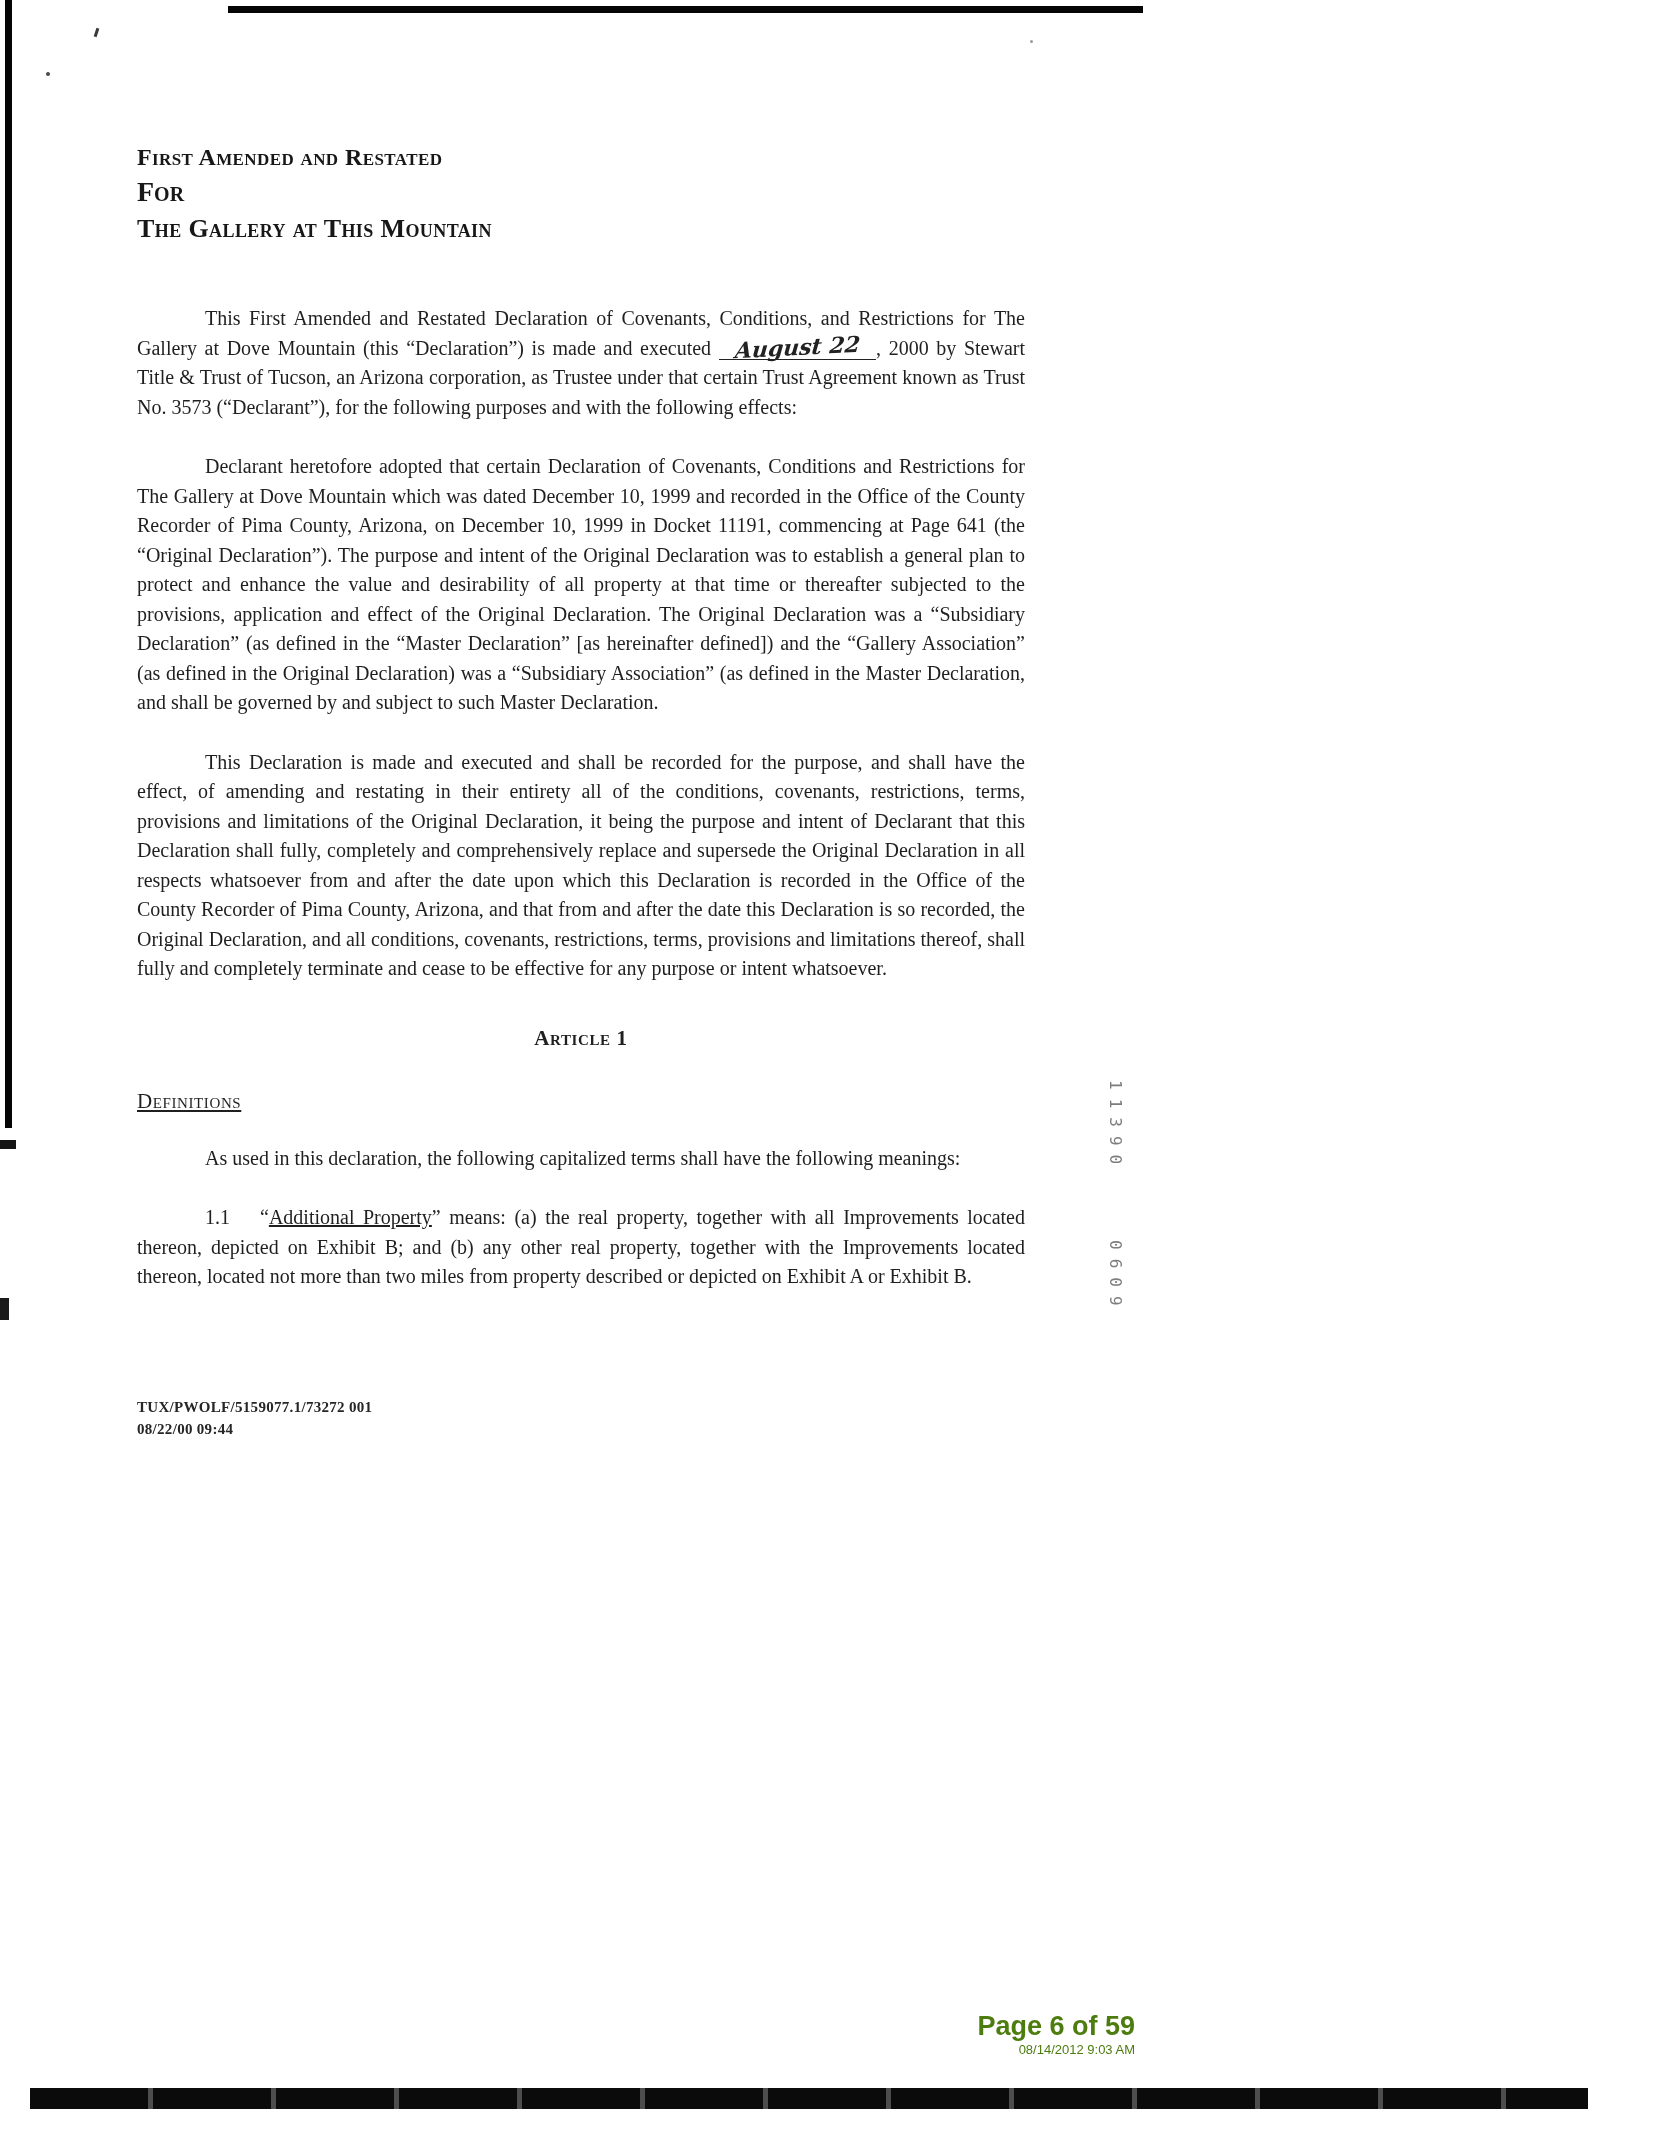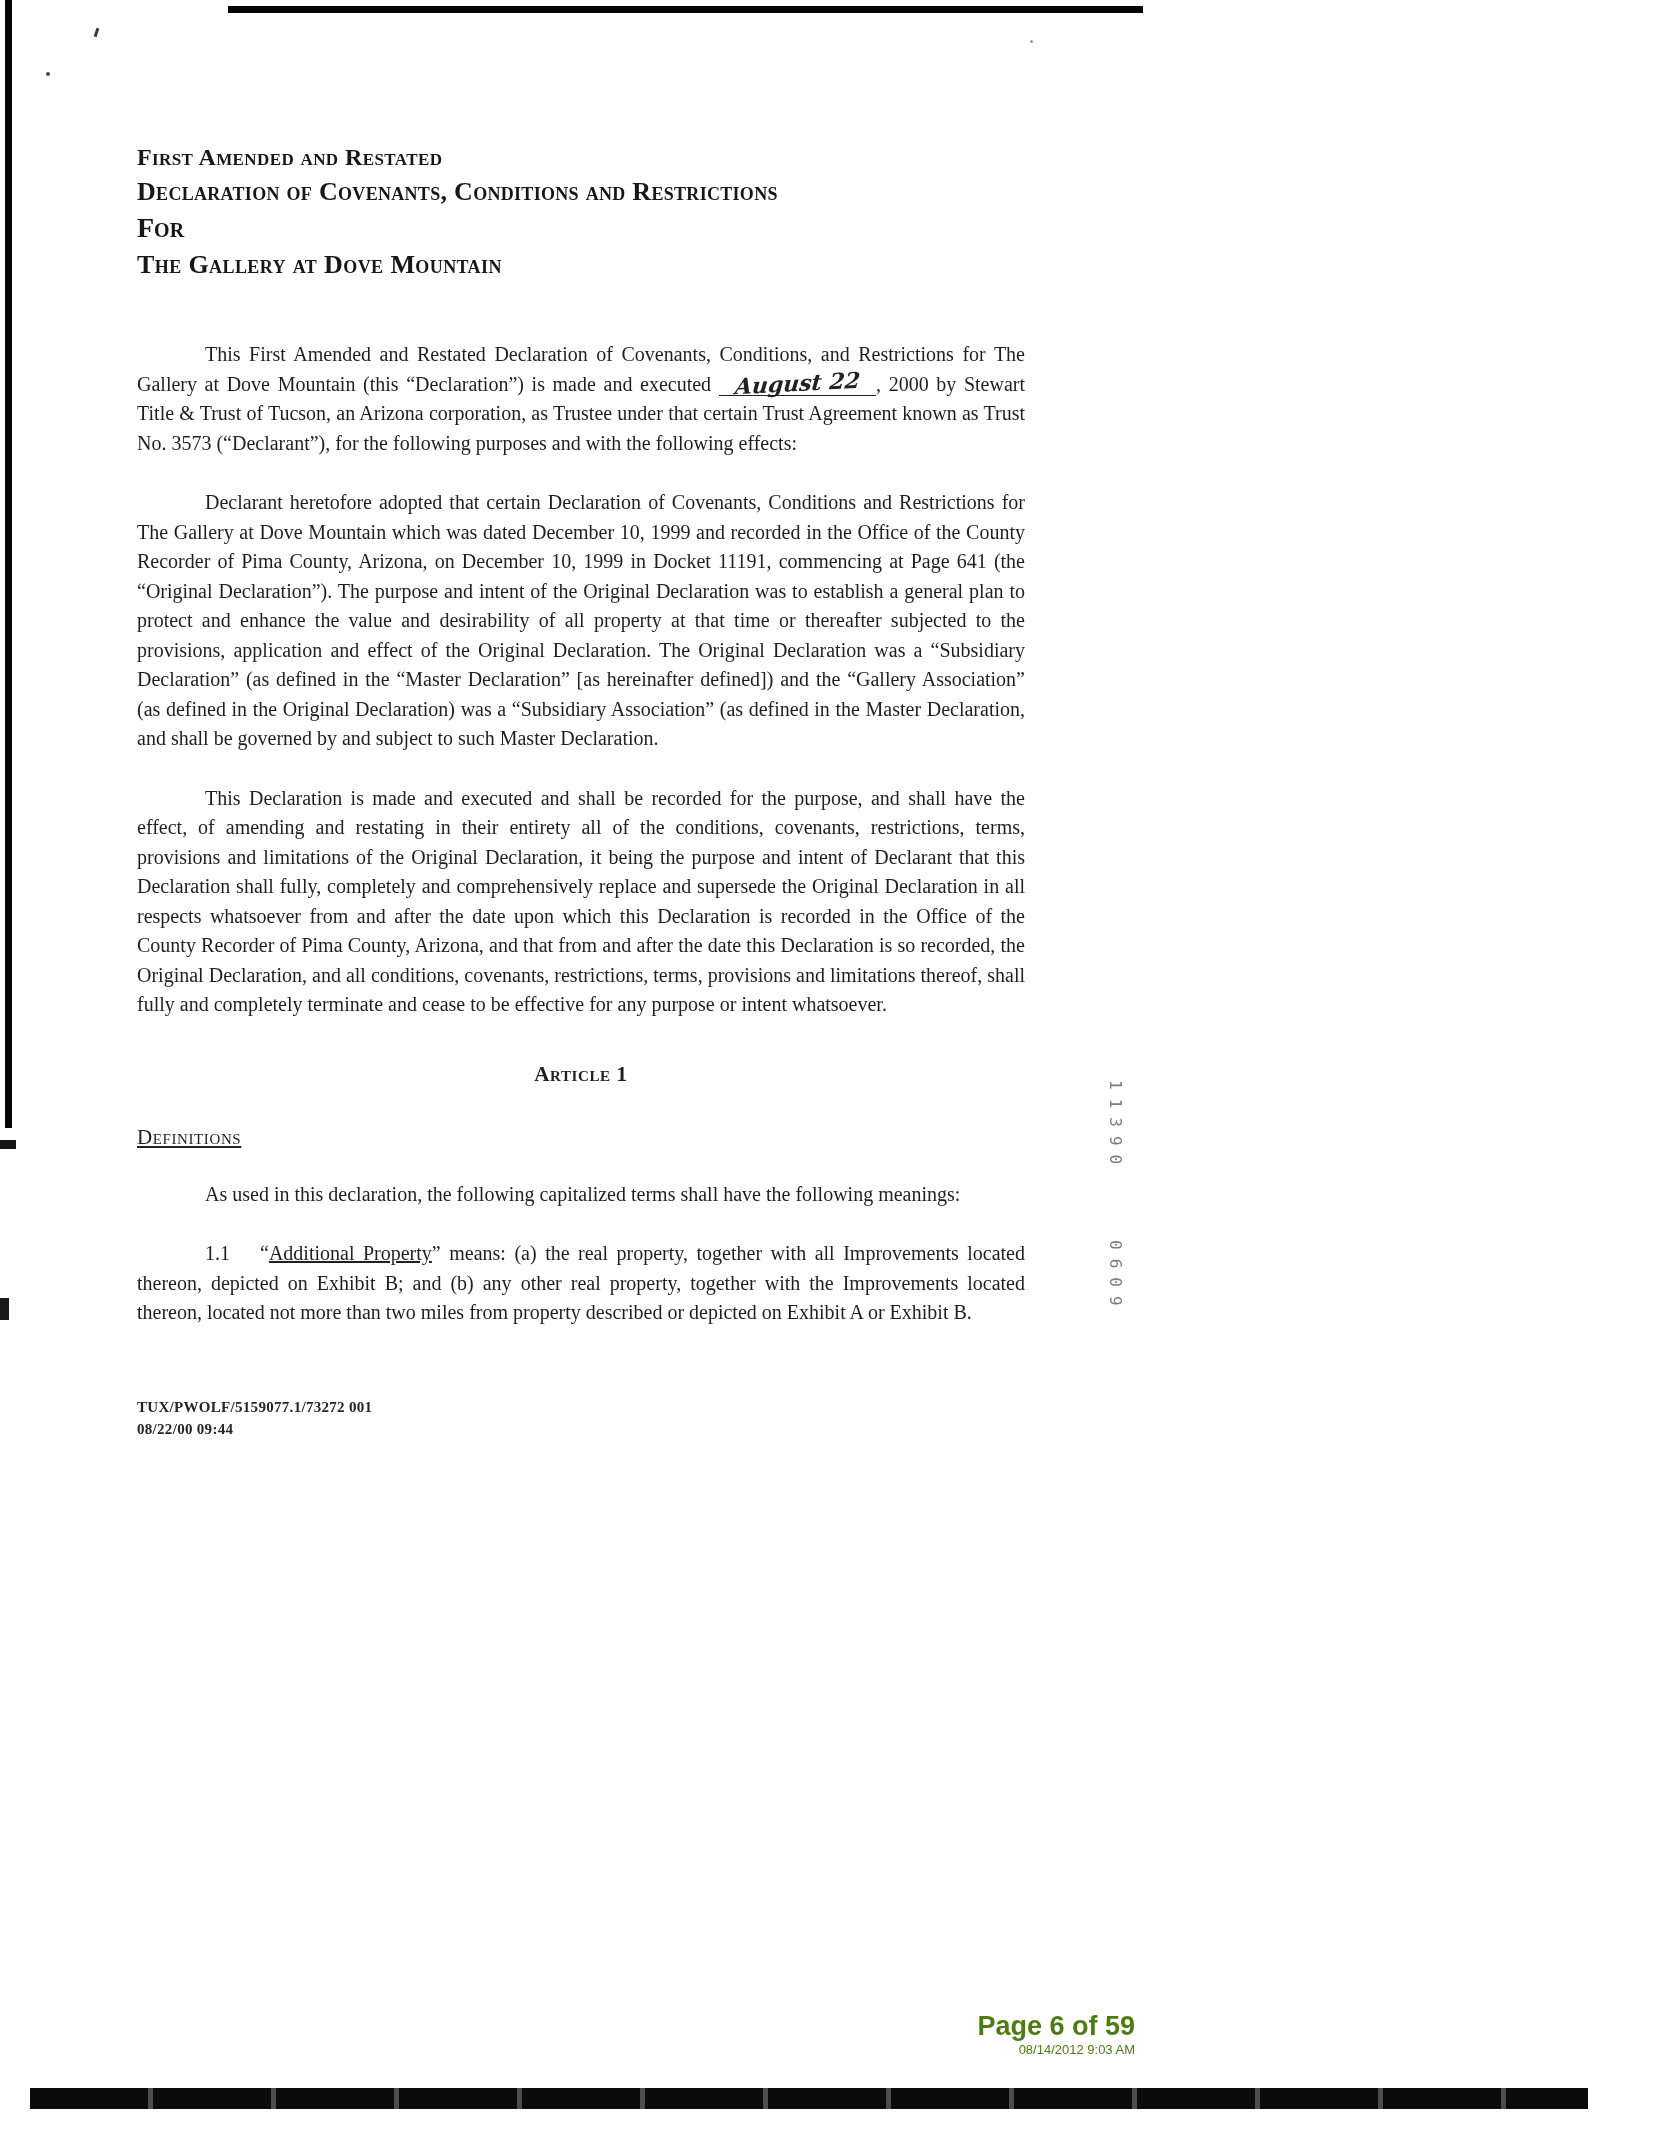--- a/index.html
+++ b/index.html
@@ -108,23 +108,22 @@
   <div class="speck2"></div>
   <div class="speck3"></div>
 
   <div class="margin-stamp" id="stamp-group-1">11390</div>
   <div class="margin-stamp" id="stamp-group-2">0609</div>
 
   <div class="content">
 
     <div class="title">
       <div class="t1">First Amended and Restated</div>
-      <div class="t2">Declaration of Covenants, Conditions and Restrictions</div>
       <div class="t3">For</div>
-      <div class="t4">The Gallery at Dove Mountain</div>
+      <div class="t4">The Gallery at This Mountain</div>
     </div>
 
     <p class="body first"><span>This First Amended and Restated Declaration of Covenants, Conditions, and Restrictions for The Gallery at Dove Mountain (this “Declaration”) is made and executed</span>
       <span class="blank"><span class="handwriting">August 22</span></span><span>, 2000 by Stewart Title &amp; Trust of Tucson, an Arizona corporation, as Trustee under that certain Trust Agreement known as Trust No. 3573 (“Declarant”), for the following purposes and with the following effects:</span></p>
 
     <p class="body">Declarant heretofore adopted that certain Declaration of Covenants, Conditions and Restrictions for The Gallery at Dove Mountain which was dated December 10, 1999 and recorded in the Office of the County Recorder of Pima County, Arizona, on December 10, 1999 in Docket 11191, commencing at Page 641 (the “Original Declaration”).  The purpose and intent of the Original Declaration was to establish a general plan to protect and enhance the value and desirability of all property at that time or thereafter subjected to the provisions, application and effect of the Original Declaration.  The Original Declaration was a “Subsidiary Declaration” (as defined in the “Master Declaration” [as  hereinafter defined]) and the “Gallery Association” (as defined in the Original Declaration) was a “Subsidiary Association” (as defined in the Master Declaration, and shall be governed by and subject to such Master Declaration.</p>
 
     <p class="body">This Declaration is made and executed and shall be recorded for the purpose, and shall have the effect, of amending and restating in their entirety all of the conditions, covenants, restrictions, terms, provisions and limitations of the Original Declaration, it being the purpose and intent of Declarant that this Declaration shall fully, completely and comprehensively replace and supersede the Original Declaration in all respects whatsoever from and after the date upon which this Declaration is recorded in the Office of the County Recorder of Pima County, Arizona, and that from and after the date this Declaration is so recorded, the Original Declaration, and all conditions, covenants, restrictions, terms, provisions and limitations thereof, shall fully and completely terminate and cease to be effective for any purpose or intent whatsoever.</p>
 
     <h2 class="article">Article 1</h2>

